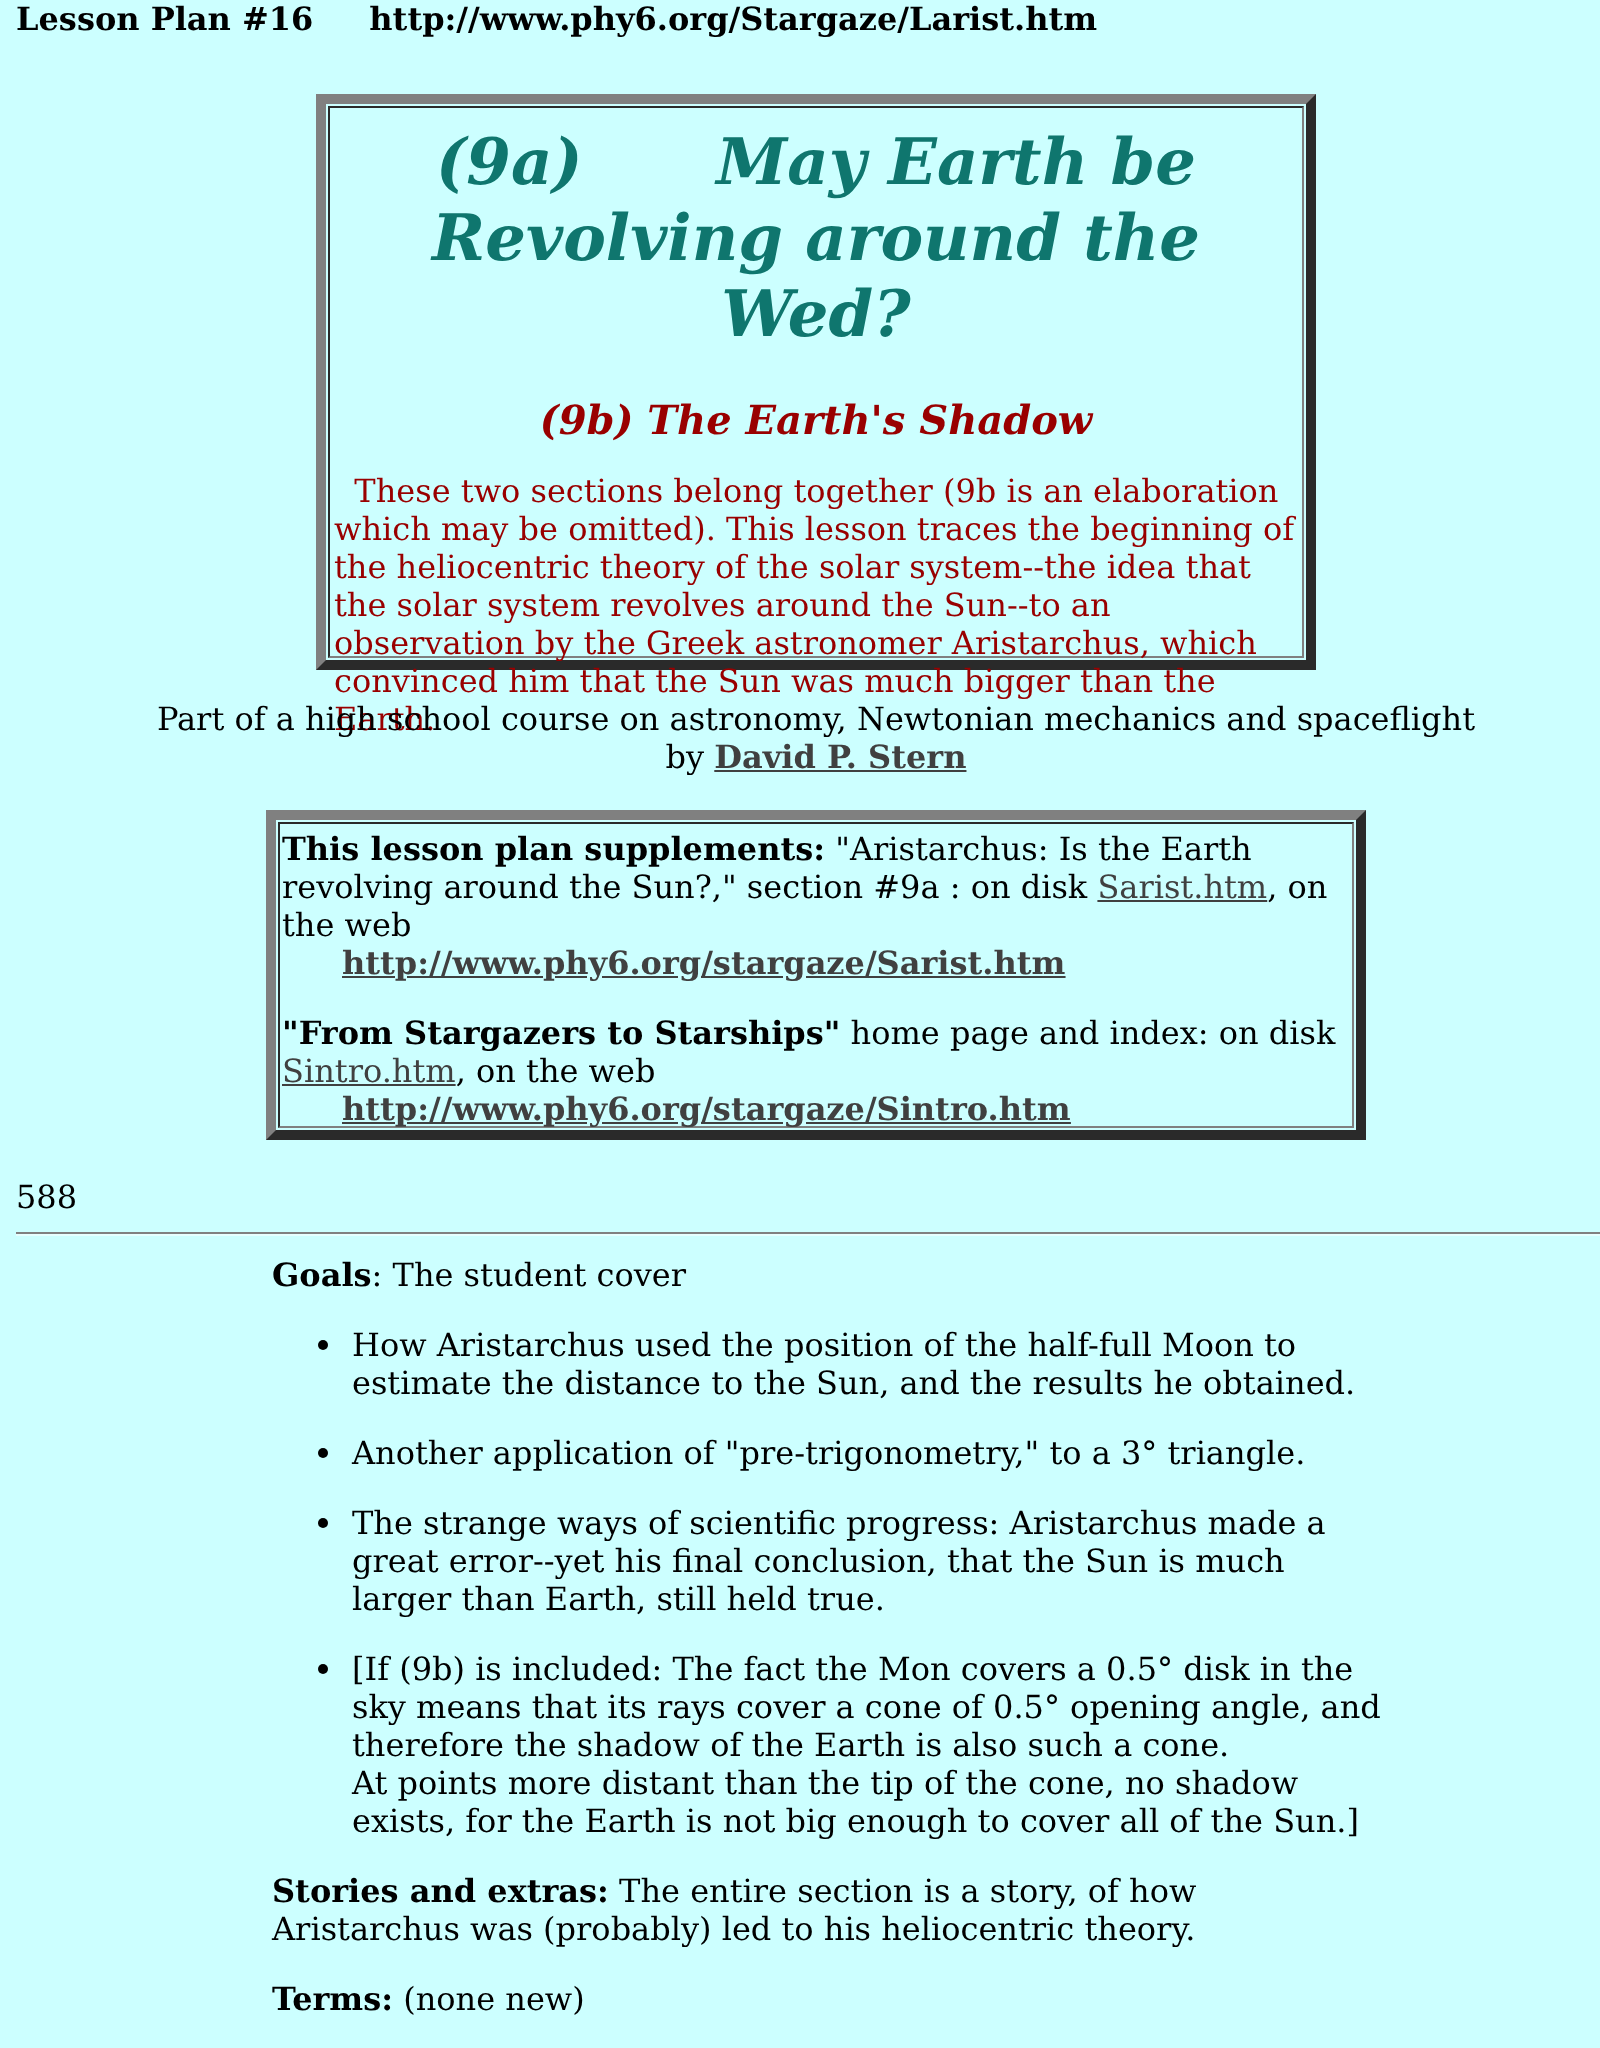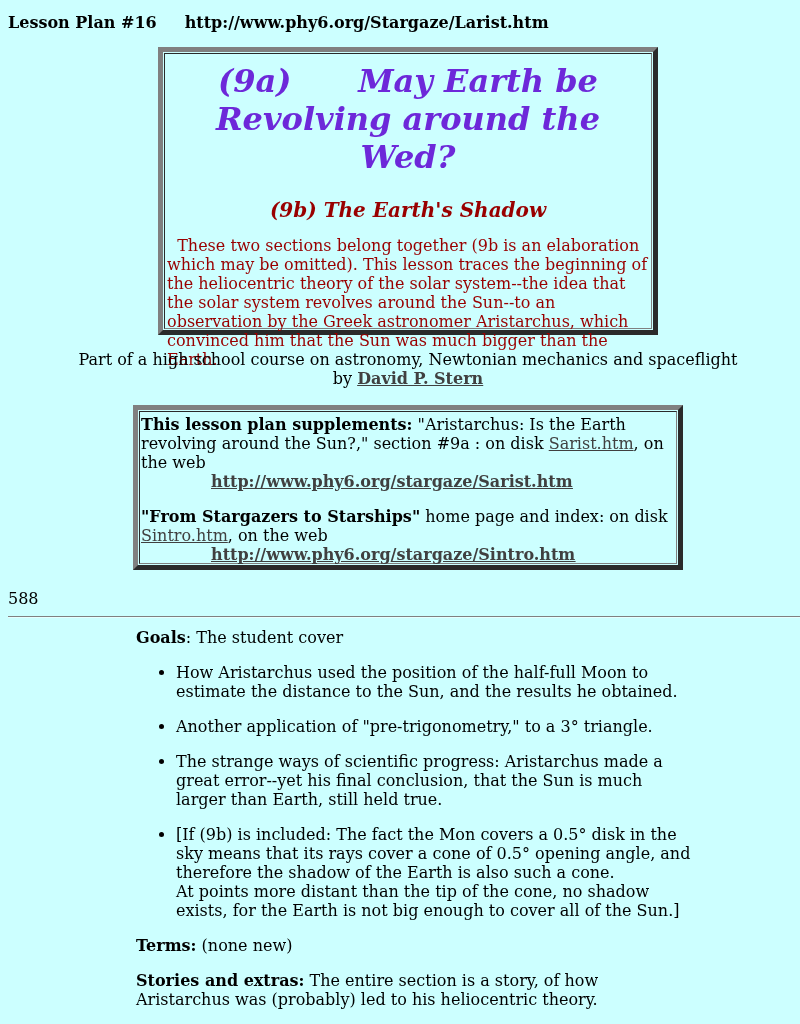--- a/index.html
+++ b/index.html
@@ -12,21 +12,21 @@
       height: 1024px;
       overflow: hidden;
       font-family: "DejaVu Serif", serif;
       font-size: 16px;
       color: #000;
       position: relative;
     }
     .topline {
       position: absolute;
       left: 8px;
-      top: 13px;
+      top: 0;
       font-weight: bold;
       font-size: 16px;
       white-space: pre;
     }
     .topline .url { margin-left: 28px; }
 
     .title-box {
       position: absolute;
       left: 158px;
       top: 47px;
@@ -48,21 +48,21 @@
       padding: 0 2px;
       color: #990000;
     }
     .main-title {
       text-align: center;
       font-weight: bold;
       font-style: italic;
       font-size: 32px;
       line-height: 38px;
       margin-top: 8px;
-      color: #6d28d9;
+      color: #0f766e;
     }
     .sub-title {
       text-align: center;
       font-weight: bold;
       font-style: italic;
       font-size: 20px;
       line-height: 24px;
       margin-top: 22px;
       color: #990000;
     }
@@ -106,21 +106,21 @@
       box-sizing: border-box;
       border-style: solid;
       border-width: 1px;
       border-color: #2a2a2a #808080 #808080 #2a2a2a;
       padding: 3px 1px 0 1px;
       line-height: 19px;
       font-size: 16px;
     }
     .supp-box p { margin: 0; }
     .supp-box p + p { margin-top: 16px; }
-    .indent { padding-left: 70px; display: inline-block; text-decoration: underline; }
+    .indent { padding-left: 30px; display: inline-block; text-decoration: underline; }
 
     .pagenum {
       position: absolute;
       left: 8px;
       top: 589px;
       font-size: 16px;
     }
     .rule {
       position: absolute;
       left: 8px;
@@ -185,15 +185,15 @@
 <div class="rule"></div>
 
 <div class="content">
   <p><b>Goals</b><span>: The student cover</span></p>
   <ul>
     <li>How Aristarchus used the position of the half-full Moon to estimate the distance to the Sun, and the results he obtained.</li>
     <li>Another application of "pre-trigonometry," to a 3° triangle.</li>
     <li>The strange ways of scientific progress: Aristarchus made a great error--yet his final conclusion, that the Sun is much larger than Earth, still held true.</li>
     <li><span>[If (9b) is included: The fact the Mon covers a 0.5° disk in the sky means that its rays cover a cone of 0.5° opening angle, and therefore the shadow of the Earth is also such a cone.</span><br><span>At points more distant than the tip of the cone, no shadow exists, for the Earth is not big enough to cover all of the Sun.]</span></li>
   </ul>
+  <p class="para"><b>Stories and extras:</b><span> The entire section is a story, of how Aristarchus was (probably) led to his heliocentric theory.</span></p>
   <p class="para"><b>Terms:</b><span> (none new)</span></p>
-  <p class="para"><b>Stories and extras:</b><span> The entire section is a story, of how Aristarchus was (probably) led to his heliocentric theory.</span></p>
 </div>
 
 </body></html>

